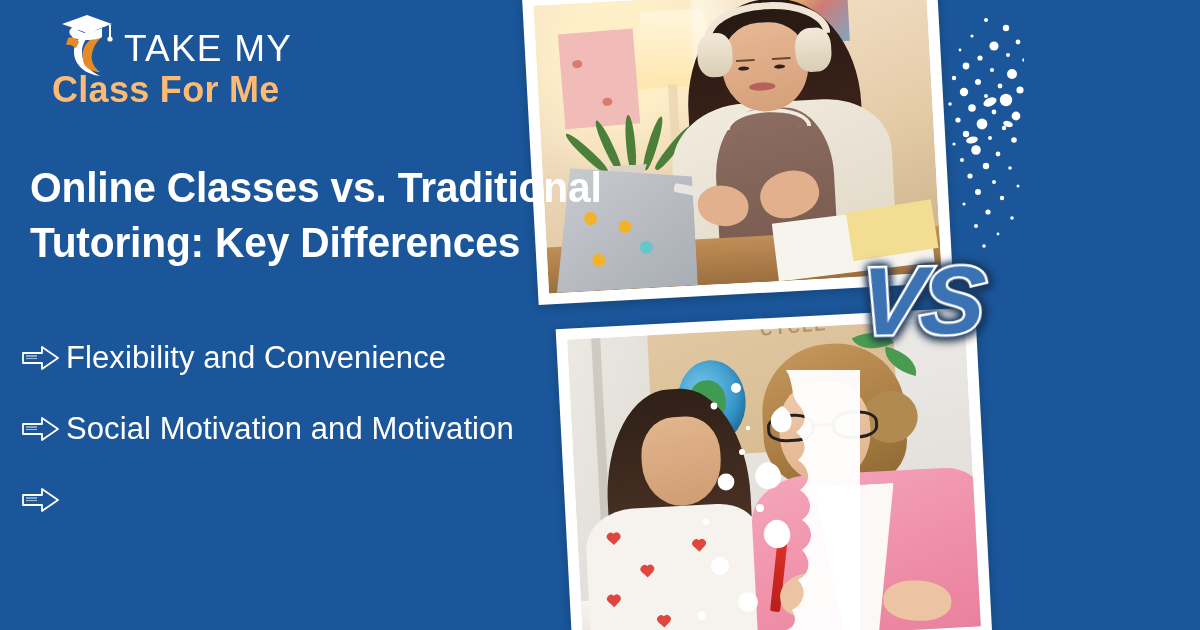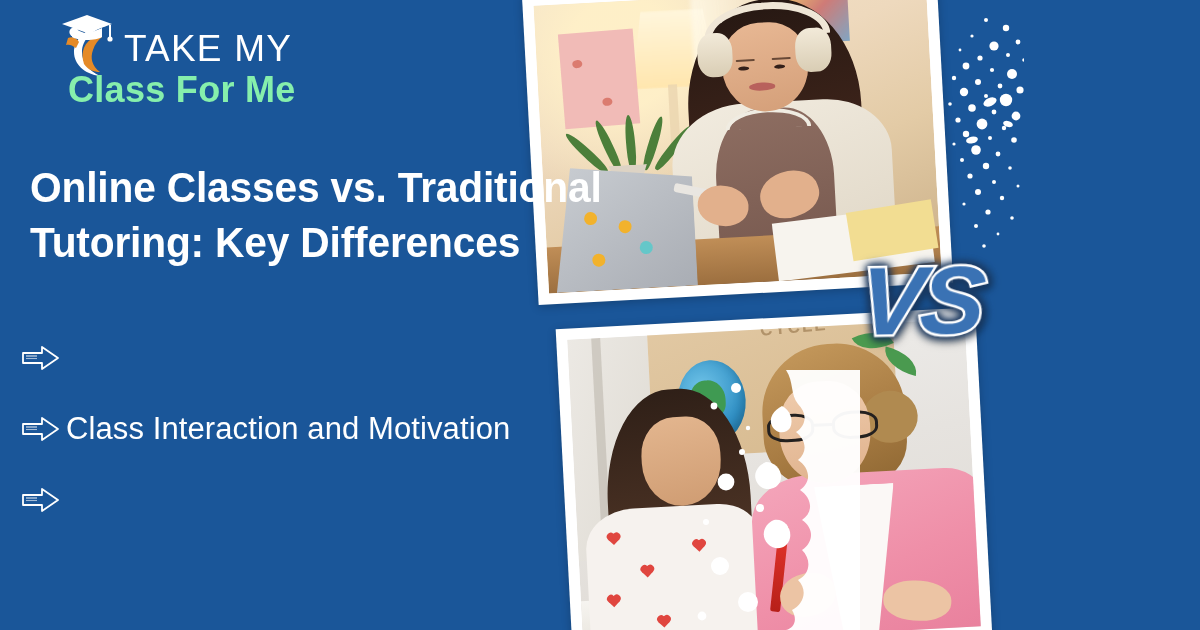--- a/index.html
+++ b/index.html
@@ -41,24 +41,24 @@
     font-size:37px;
     letter-spacing:1.2px;
     font-weight:400;
     color:#ffffff;
     line-height:1;
     white-space:nowrap;
     font-family:"Liberation Sans", sans-serif;
   }
   .logo-text-bottom {
     position:absolute;
-    left:40px; top:62px;
+    left:24px; top:62px;
     font-size:36px;
     font-weight:bold;
-    color:#86efac;
+    color:#fdba74;
     line-height:1;
     letter-spacing:0.3px;
     white-space:nowrap;
   }
 
   
   .headline {
     position:absolute;
     left:30px; top:160px;
     width:690px;
@@ -507,30 +507,31 @@
 
     <ul class="bullets">
       <li class="bullet">
         <span class="bullet-icon">
           <svg width="38" height="26" viewBox="0 0 38 26">
             <path d="M1 8 L20 8 L20 2 L36 13 L20 24 L20 18 L1 18 Z" fill="none" stroke="#ffffff" stroke-width="1.8" stroke-linejoin="round"></path>
             <path d="M4 11 L15 11" stroke="#ffffff" stroke-width="1.1" opacity=".85"></path>
             <path d="M4 13.5 L15 13.5" stroke="#ffffff" stroke-width="1.1" opacity=".6"></path>
           </svg>
         </span>
+        <span class="bullet-label">Flexibility and Convenience</span>
       </li>
       <li class="bullet">
         <span class="bullet-icon">
           <svg width="38" height="26" viewBox="0 0 38 26">
             <path d="M1 8 L20 8 L20 2 L36 13 L20 24 L20 18 L1 18 Z" fill="none" stroke="#ffffff" stroke-width="1.8" stroke-linejoin="round"></path>
             <path d="M4 11 L15 11" stroke="#ffffff" stroke-width="1.1" opacity=".85"></path>
             <path d="M4 13.5 L15 13.5" stroke="#ffffff" stroke-width="1.1" opacity=".6"></path>
           </svg>
         </span>
-        <span class="bullet-label">Class Interaction and Motivation</span>
+        <span class="bullet-label">Social Motivation and Motivation</span>
       </li>
       <li class="bullet">
         <span class="bullet-icon">
           <svg width="38" height="26" viewBox="0 0 38 26">
             <path d="M1 8 L20 8 L20 2 L36 13 L20 24 L20 18 L1 18 Z" fill="none" stroke="#ffffff" stroke-width="1.8" stroke-linejoin="round"></path>
             <path d="M4 11 L15 11" stroke="#ffffff" stroke-width="1.1" opacity=".85"></path>
             <path d="M4 13.5 L15 13.5" stroke="#ffffff" stroke-width="1.1" opacity=".6"></path>
           </svg>
         </span>
       </li>

